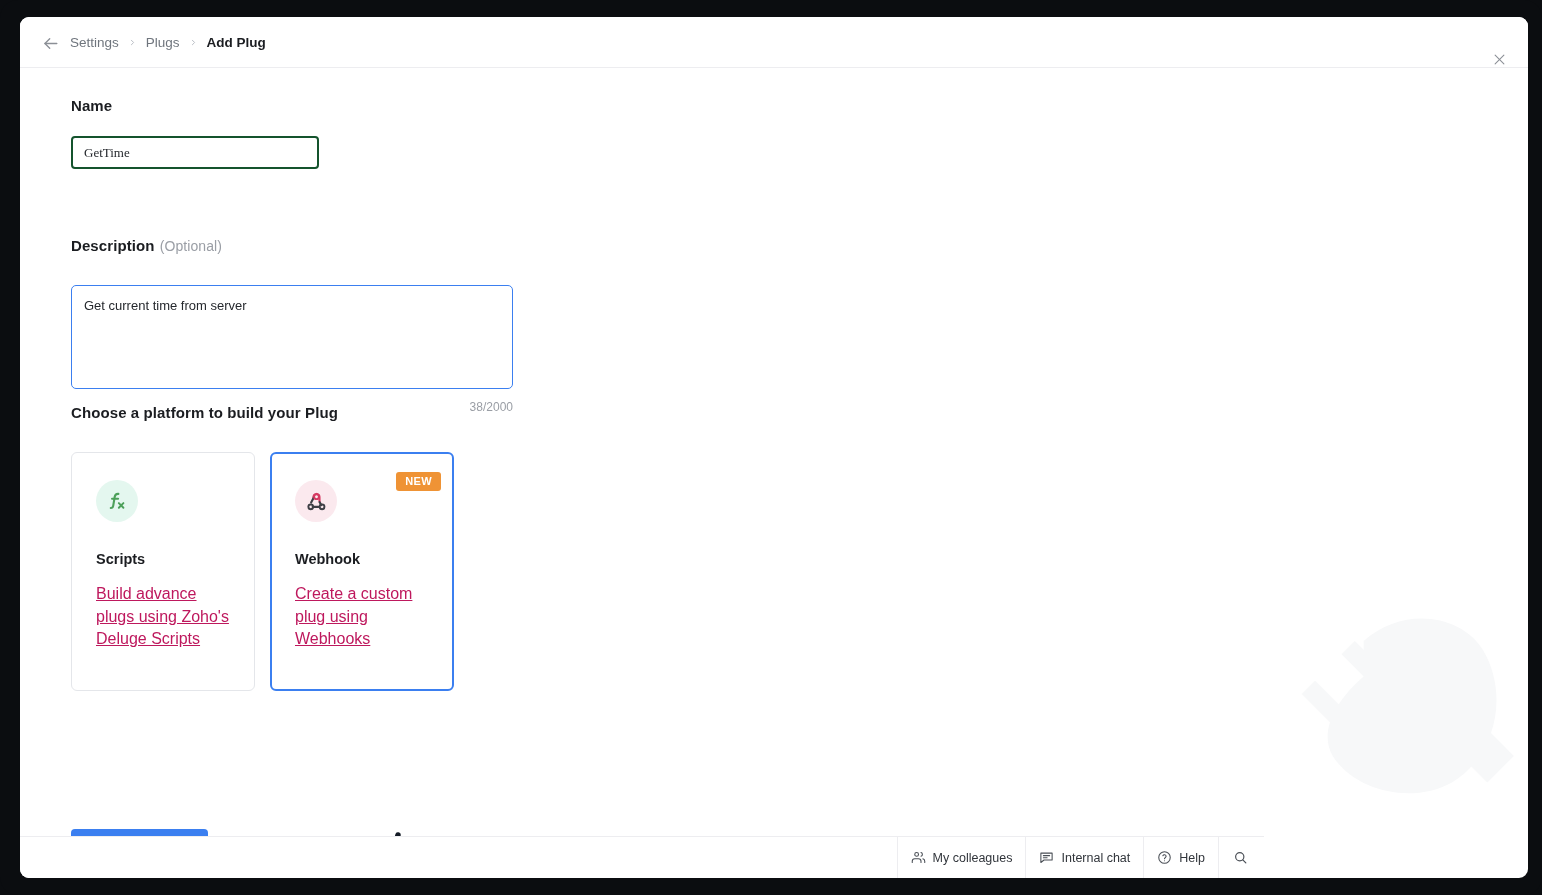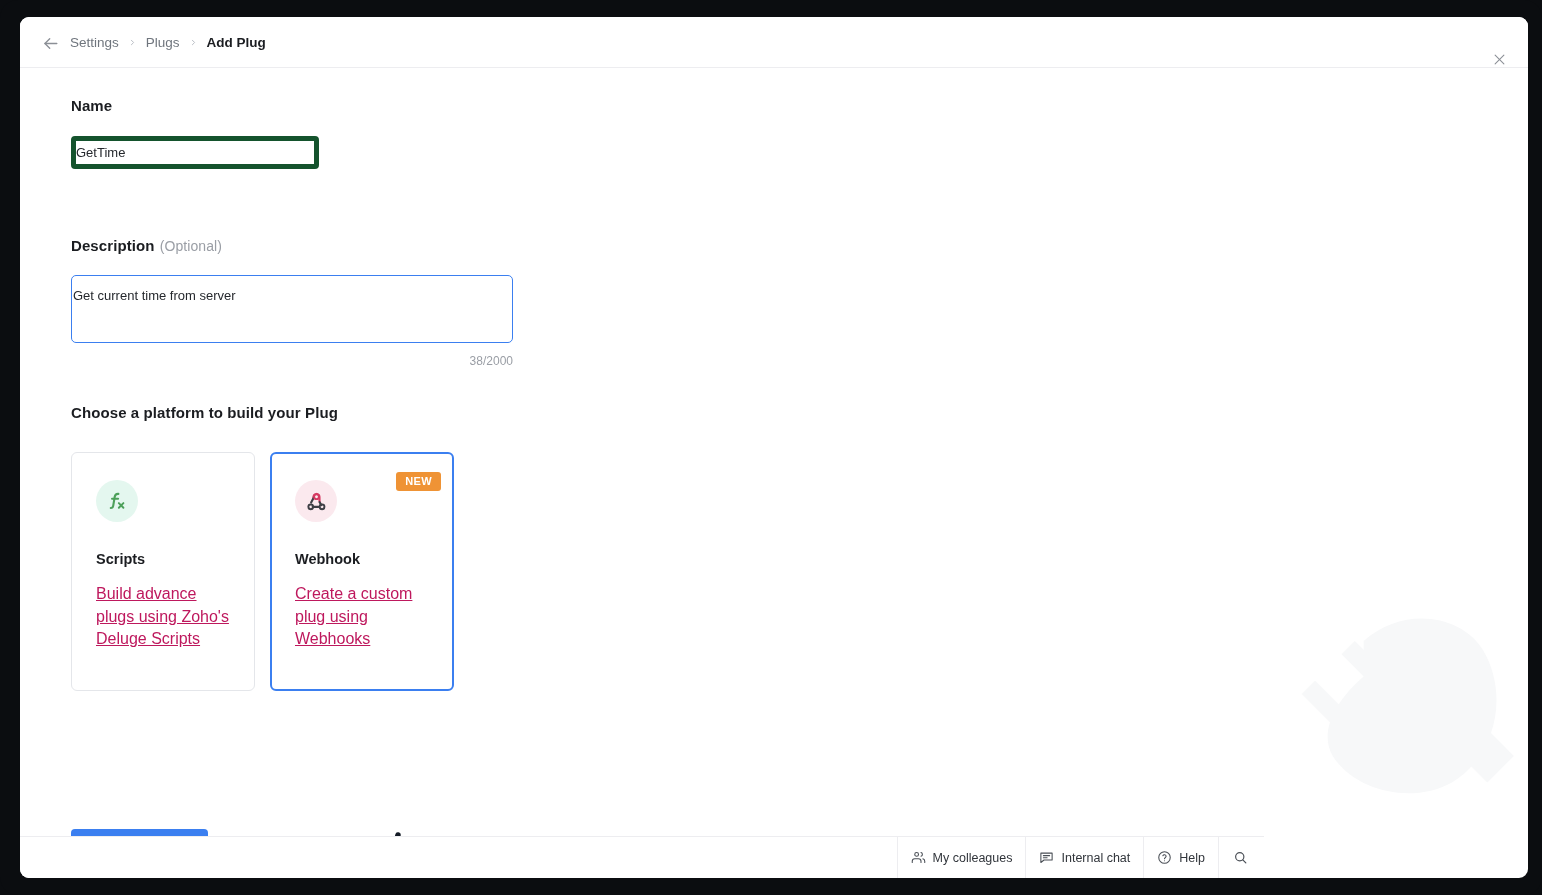--- a/index.html
+++ b/index.html
@@ -100,47 +100,47 @@
     margin-top: 7px;
   }
 
   #name-block { position: absolute; left: 51px; top: 29px; }
   #desc-block { position: absolute; left: 51px; top: 169px; }
   #platform-block { position: absolute; left: 51px; top: 336px; }
 
   #name-input {
     margin-top: 22px;
     width: 248px; height: 33px;
-    border: 5px solid #14532d;
+    border: 2px solid #14532d;
     border-radius: 4px;
     background: #fff;
-    font-family: Liberation Sans, sans-serif;
+    font-family: Liberation Serif, serif;
     font-size: 13px;
     color: #25282d;
-    padding: 0 0;
+    padding: 0 11px;
     outline: none;
   }
 
   .opt-label {
     font-size: 14px;
     font-weight: normal;
     color: #9a9ea5;
     margin-left: 5px;
   }
 
   #desc-input {
-    margin-top: 21px;
-    width: 442px; height: 68px;
+    margin-top: 31px;
+    width: 442px; height: 104px;
     border: 1.6px solid #3b7ff0;
     border-radius: 5px;
     background: #fff;
     font-family: "Liberation Sans", sans-serif;
     font-size: 13px;
     color: #25282d;
-    padding: 11px 1px;
+    padding: 11px 12px;
     resize: none;
     outline: none;
     line-height: 1.4;
   }
 
   #char-count {
     width: 442px;
     text-align: right;
     margin-top: 7px;
     font-size: 12px;

